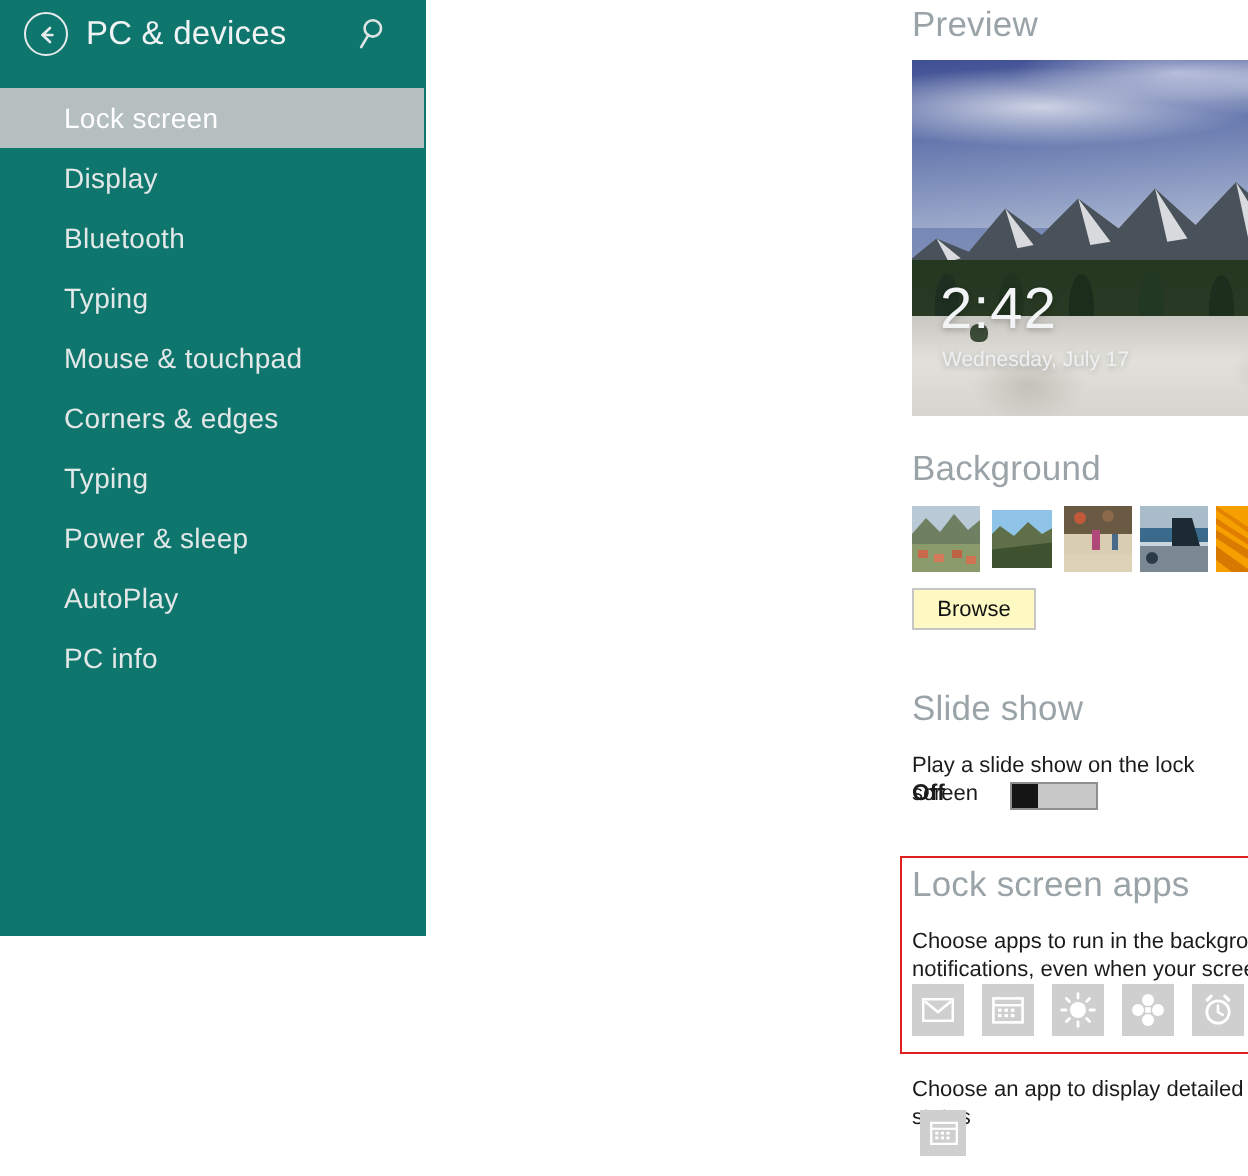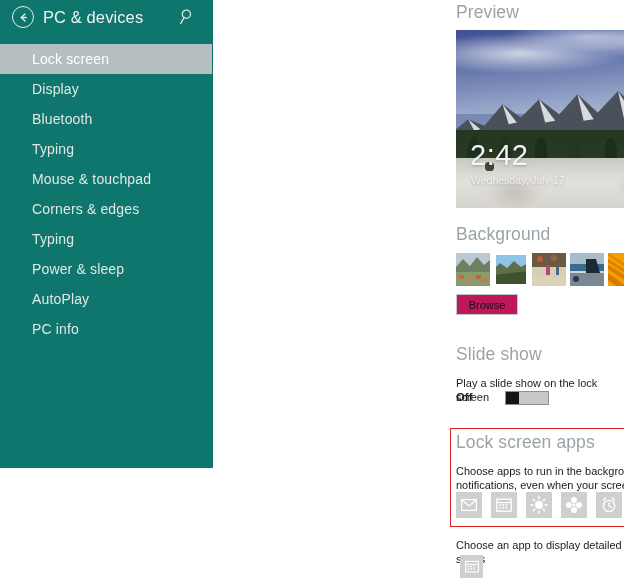--- a/index.html
+++ b/index.html
@@ -169,21 +169,21 @@
     width: 34px; height: 33px;
     overflow: hidden;
     cursor: pointer;
     position: relative;
   }
   .thumb.selected { outline: 2px solid #ffffff; outline-offset: -2px; }
   .browse-btn {
     position: absolute;
     left: 243px; top: 294px;
     width: 62px; height: 21px;
-    background: #be185d;
+    background: #fef9c3;
     border: 1px solid #c6c6c6;
     color: #111;
     font-size: 11px;
     display: flex; align-items: center; justify-content: center;
     cursor: pointer;
   }
 
   
   #slideshow-heading { position: absolute; left: 243px; top: 344px; }
   #slideshow-desc { position: absolute; left: 243px; top: 376px; }

